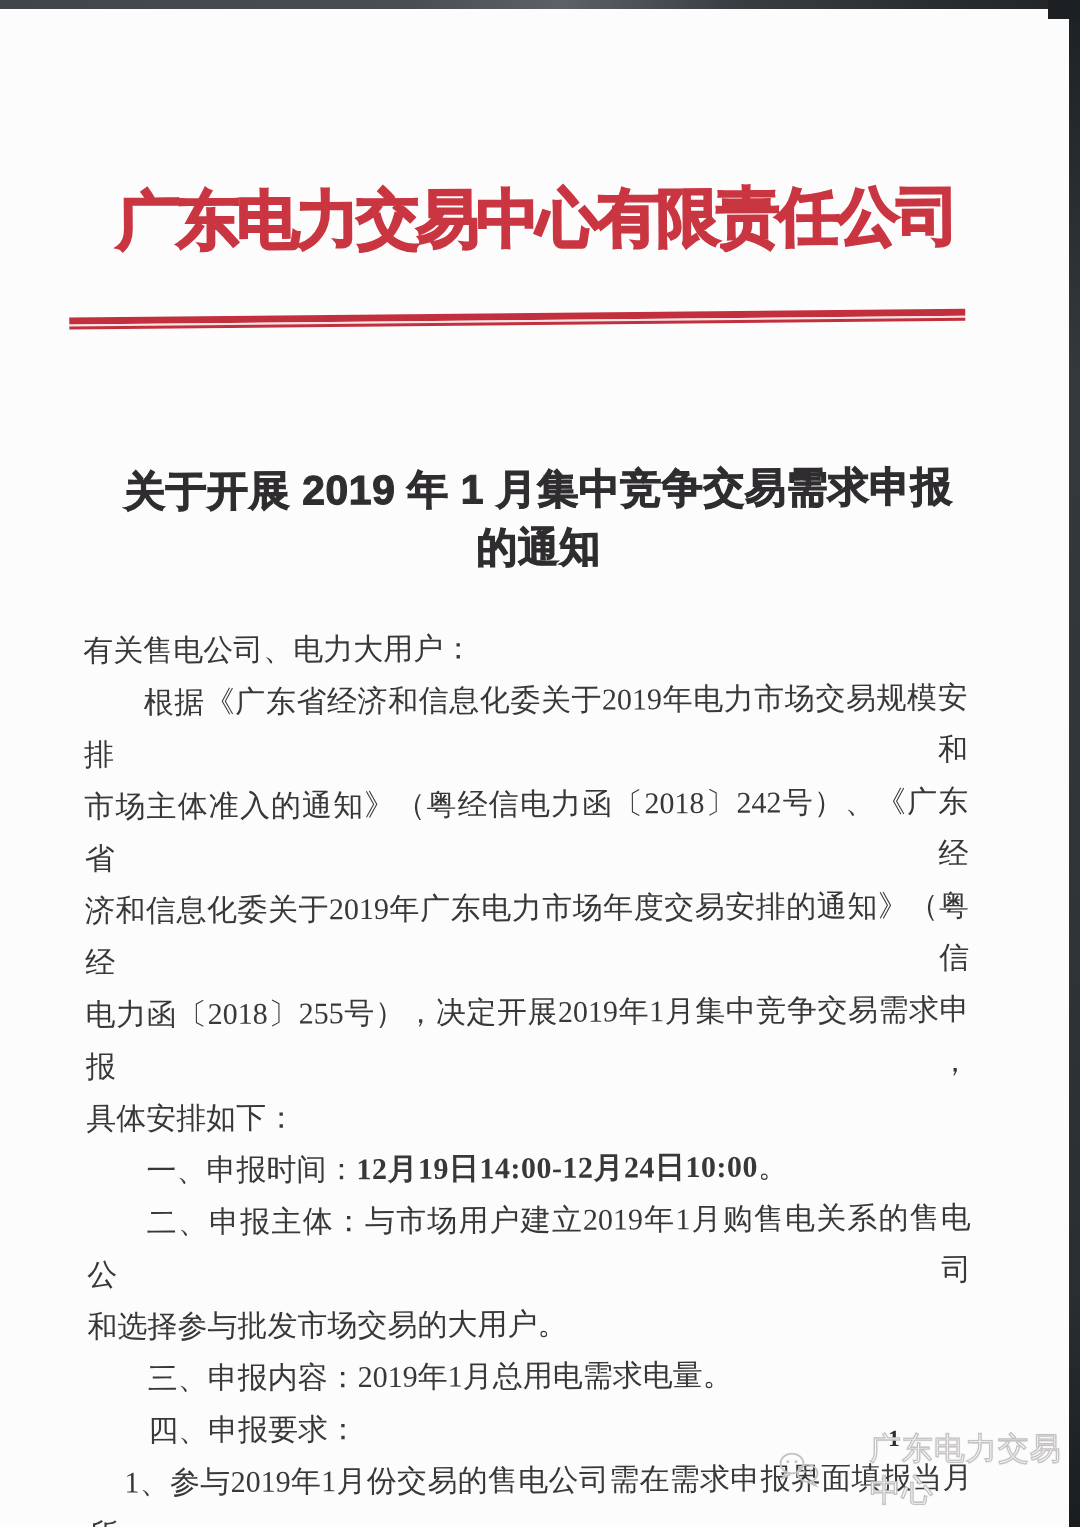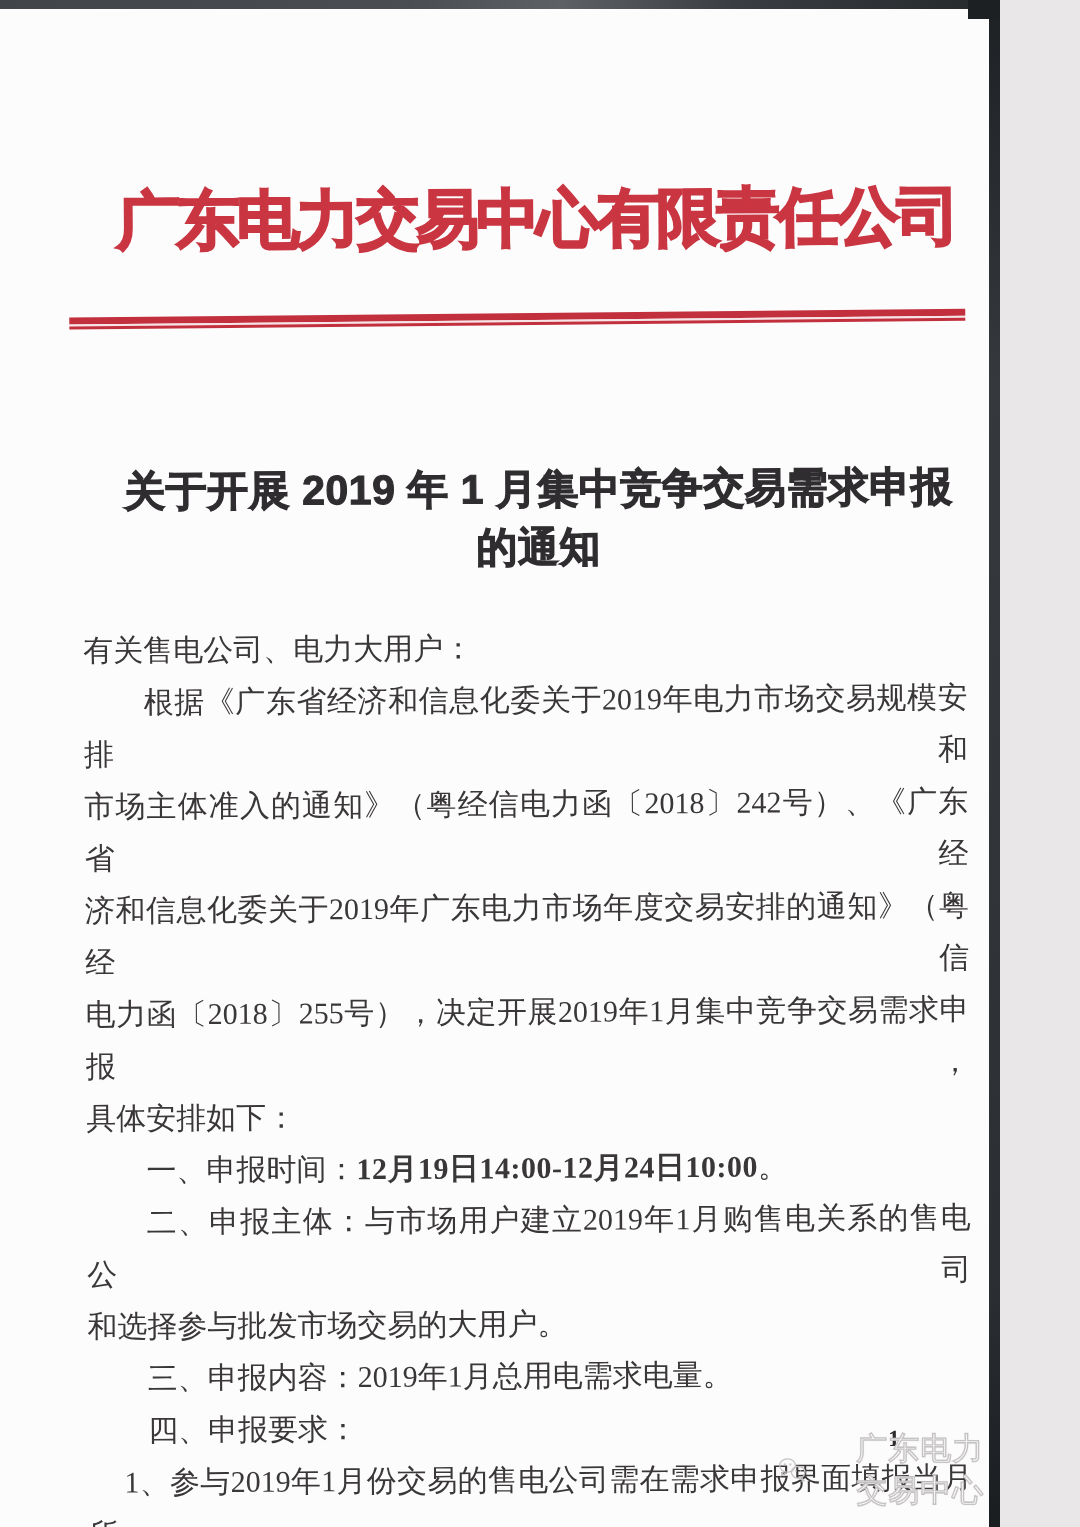--- a/index.html
+++ b/index.html
@@ -2,21 +2,21 @@
 <html style="--header-red: #c93540; --rule-red: #c2303e; --title-text: #2f2d2f; --body-text: #3a3739; --page-bg: #fdfcfd; --wm-stroke: #c5c2c3;"><head>
 <meta charset="utf-8">
 <style>
   html, body { margin:0; padding:0; }
   body {
     width:1080px; height:1527px; overflow:hidden;
     background:#e9e7e8;
     font-family:"Liberation Serif","DejaVu Serif",serif;
   }
   .page {
-    position:relative; width:1000px; height:1527px;
+    position:relative; width:1080px; height:1527px;
     background:var(--page-bg, #fdfcfd); overflow:hidden;
   }
   
   .scan-top {
     position:absolute; top:0; left:0; width:1080px; height:9px;
     background:linear-gradient(90deg,#41454a 0%,#4a4e52 38%,#5d6165 52%,#3a3e42 68%,#2b2e31 86%,#222528 100%);
   }
   .scan-right {
     position:absolute; top:0; right:0; width:11px; height:1527px;
     background:linear-gradient(180deg,#1e2124 0%,#35383c 25%,#303338 60%,#2a2d31 85%,#1a1d20 100%);

